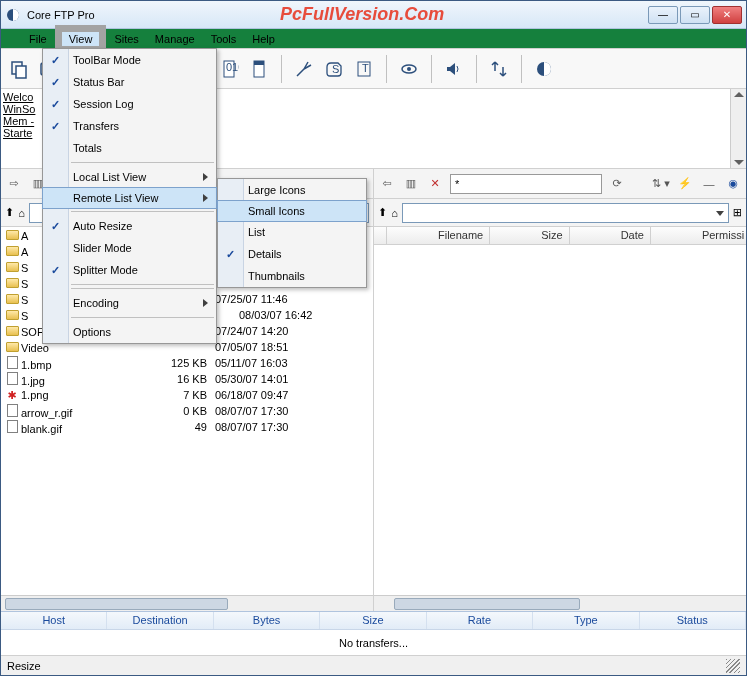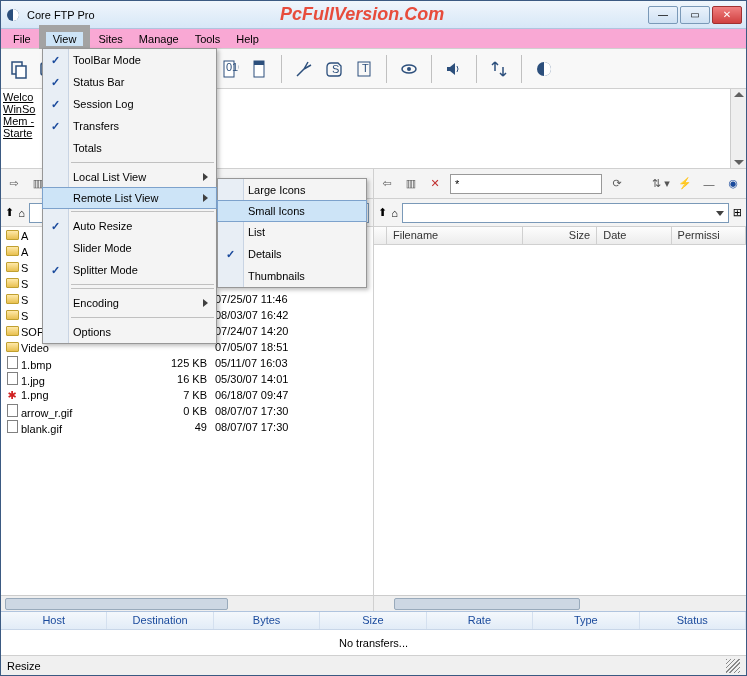--- a/index.html
+++ b/index.html
@@ -10,21 +10,21 @@
 .titlebar { height: 28px; background: linear-gradient(#f0f6fc,#d7e7f7); display: flex; align-items: center; padding: 0 4px; border-bottom: 1px solid #b0c4de; }
 .titlebar .icon { width:16px; height:16px; margin-right:6px; display:flex; align-items:center; justify-content:center; }
 .titlebar .title { flex: 0 0 auto; color: #000; }
 .titlebar .spacer { flex: 1; }
 .watermark { position:absolute; top:4px; left:280px; color:#e74c3c; font-style:italic; font-weight:bold; font-size:18px; pointer-events:none; z-index:100; }
 .winbtns { display:flex; gap:2px; }
 .winbtn { width:30px; height:18px; border:1px solid #7a99b8; background:linear-gradient(#eaf2fb,#cfe1f3); display:flex; align-items:center; justify-content:center; font-size:10px; border-radius:2px; }
 .winbtn.close { background:linear-gradient(#f08080,#d04040); border-color:#a03030; color:#fff; }
 
 
-.menubar { height:20px; background:#f9a8d4; display:flex; align-items:center; padding:0 4px; border-bottom:1px solid #d0d0d0; }
+.menubar { height:20px; background:#15803d; display:flex; align-items:center; padding:0 20px; border-bottom:1px solid #d0d0d0; }
 .menubar .item { padding:2px 8px; cursor:default; }
 .menubar .item.active { background:#cde4f7; border:7px solid #a3a3a3; padding:1px 7px; }
 
 
 .toolbar { height:40px; background:#f8f8f8; border-bottom:1px solid #d0d0d0; display:flex; align-items:center; padding:0 4px; gap:2px; }
 .toolbar .sep { width:1px; height:28px; background:#c0c0c0; margin:0 6px; }
 .toolbtn { width:28px; height:28px; display:flex; align-items:center; justify-content:center; color:#2c4f7c; }
 .toolbtn svg { width:20px; height:20px; }
 
 
@@ -39,21 +39,21 @@
 
 .panes { flex:1; display:flex; min-height:0; }
 .pane { flex:1; display:flex; flex-direction:column; border-right:1px solid #d0d0d0; min-width:0; }
 .pane-toolbar { height:30px; background:#f4f4f4; border-bottom:1px solid #d0d0d0; display:flex; align-items:center; padding:0 4px; gap:6px; }
 .pane-toolbar .tb { width:18px; height:18px; display:flex; align-items:center; justify-content:center; color:#555; }
 .pane-nav { height:28px; background:#f4f4f4; border-bottom:1px solid #d0d0d0; display:flex; align-items:center; padding:0 4px; gap:4px; }
 .combo { flex:1; height:20px; border:1px solid #7a99b8; background:#fff; display:flex; align-items:center; padding:0 4px; position:relative; }
 .combo::after { content:''; position:absolute; right:4px; top:7px; border-left:4px solid transparent; border-right:4px solid transparent; border-top:5px solid #404040; }
 
 .filelist { flex:1; background:#fff; overflow:hidden; position:relative; display:flex; flex-direction:column; }
-.list-header { height:18px; background:linear-gradient(#fdfdfd,#ececec); border-bottom:1px solid #d0d0d0; display:flex; }
+.list-header { height:18px; background:linear-gradient(#fdfdfd,#ececec); border-bottom:1px solid #d0d0d0; display:flex;gap:45px; }
 .list-header .col { padding:2px 6px; border-right:1px solid #d0d0d0; font-size:11px; color:#333; }
 .list-body { flex:1; overflow:hidden; }
 .row { display:flex; height:16px; align-items:center; }
 .row .cell { padding:0 4px; white-space:nowrap; overflow:hidden; }
 .row .fi { width:14px; height:14px; margin-right:2px; display:inline-flex; align-items:center; justify-content:center; }
 .folder-ico { width:13px; height:10px; background:linear-gradient(#ffe9a8,#e8c050); border:1px solid #c0a030; border-radius:1px; }
 .file-ico { width:11px; height:13px; background:#fff; border:1px solid #808080; }
 
 .scrollbar-h { height:16px; background:#efefef; border-top:1px solid #ccc; position:relative; }
 .scrollbar-h .thumb { position:absolute; top:2px; height:12px; background:#cdd7e3; border:1px solid #9ab; border-radius:2px; }
@@ -273,21 +273,21 @@
                   <span class="folder-ico"></span>
                 </span><span>S</span></div>
               <div class="cell" style="width: 60px; text-align: right;"></div>
               <div class="cell" style="flex: 1 1 0%;">07/25/07 11:46</div>
             </div>
             <div class="row">
               <div class="cell" style="width: 150px;"><span class="fi">
                   <span class="folder-ico"></span>
                 </span><span>S</span></div>
               <div class="cell" style="width: 60px; text-align: right;"></div>
-              <div class="cell" style="flex: 1 1 0%;">08/03/07 16:42</div>
+              <div class="cell" style="flex: 1 1 0%; margin-left: 24px;">08/03/07 16:42</div>
             </div>
             <div class="row">
               <div class="cell" style="width: 150px;"><span class="fi">
                   <span class="folder-ico"></span>
                 </span><span>SOFTPEDIA MOBILE</span></div>
               <div class="cell" style="width: 60px; text-align: right;"></div>
               <div class="cell" style="flex: 1 1 0%;">07/24/07 14:20</div>
             </div>
             <div class="row">
               <div class="cell" style="width: 150px;"><span class="fi">

